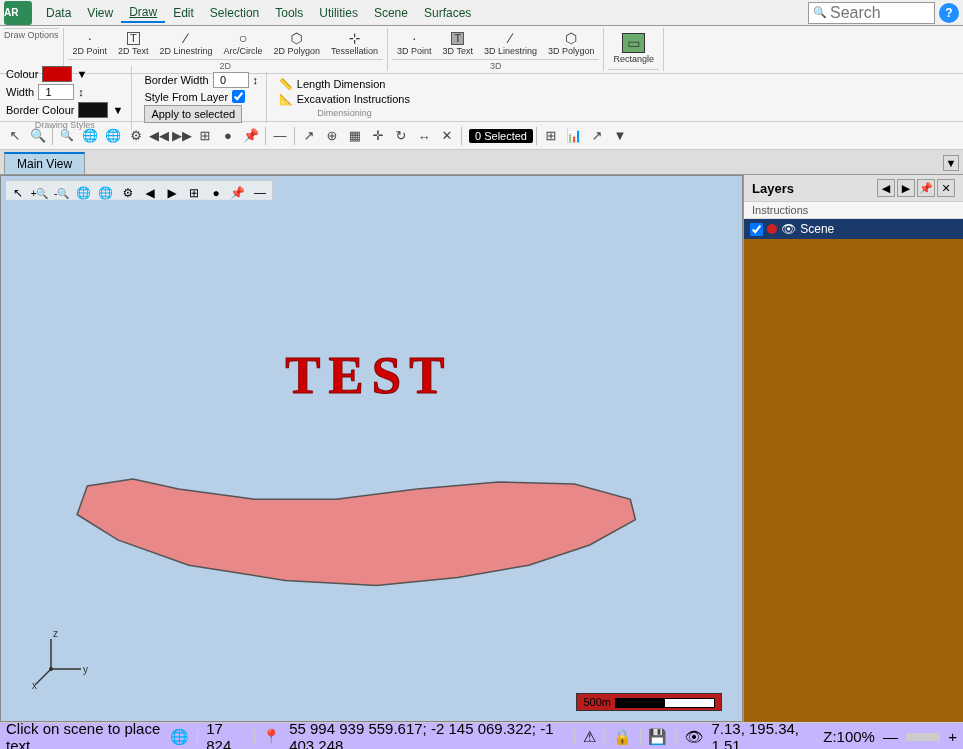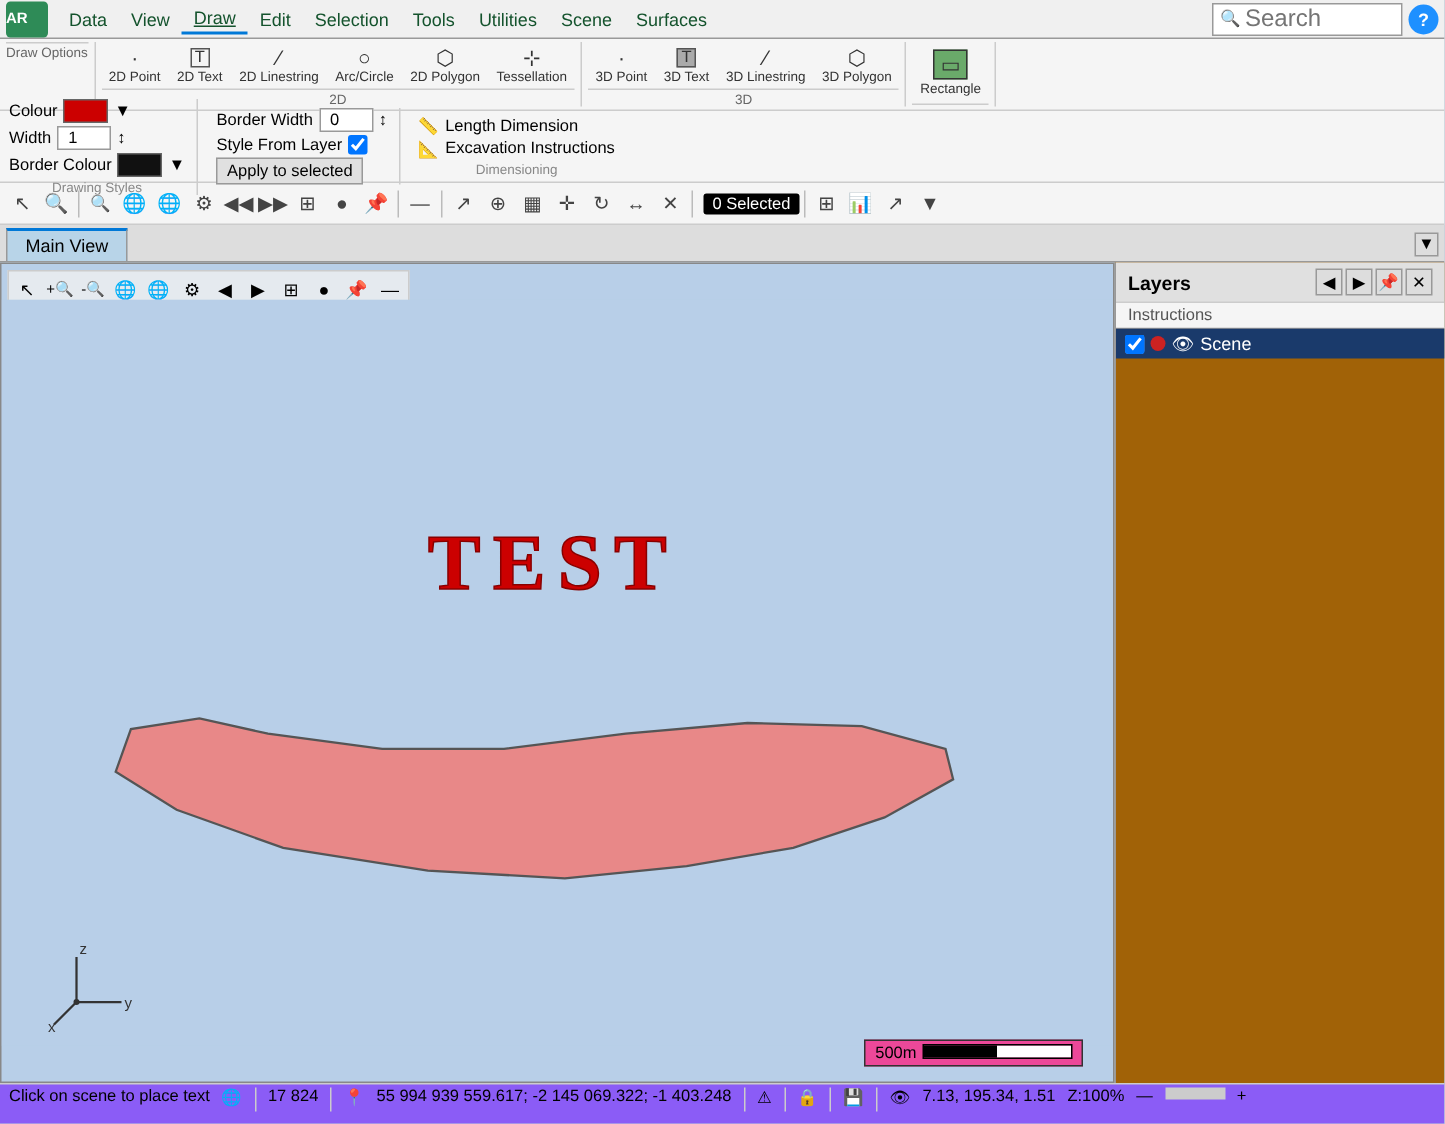--- a/index.html
+++ b/index.html
@@ -204,26 +204,26 @@
       height: 100%;
       position: absolute;
       top: 0; left: 0;
     }
 
     
     .scale-bar {
       position: absolute;
       bottom: 10px;
       right: 20px;
-      background: #ec4899;
+      background: #b91c1c;
       border: 1px solid #333;
       padding: 2px 6px;
       font-size: 11px;
       display: flex;
-      align-items: flex-start;
+      align-items: flex-end;
       gap: 4px;
     }
 
     
     .axis-indicator {
       position: absolute;
       bottom: 30px;
       left: 30px;
       font-size: 11px;
       color: #333;
@@ -287,26 +287,27 @@
       background: #cc2222;
       flex-shrink: 0;
     }
     .layer-icon {
       font-size: 12px;
     }
     .layer-name { flex: 1; }
 
     
     .status-bar {
-      background: #8b5cf6;
+      background: #c4b5fd;
       border-top: 1px solid #ccc;
       display: flex;
+      align-items: center;
       padding: 2px 6px;
       gap: 8px;
-      font-size: 11px;
+      font-size: 15px;
       height: 28px;
     }
     .status-separator { width: 1px; height: 16px; background: #ccc; }
 
     
     .draw-toolbar {
       background: #f5f5f5;
       border-bottom: 1px solid #ccc;
       display: flex;
       align-items: stretch;

